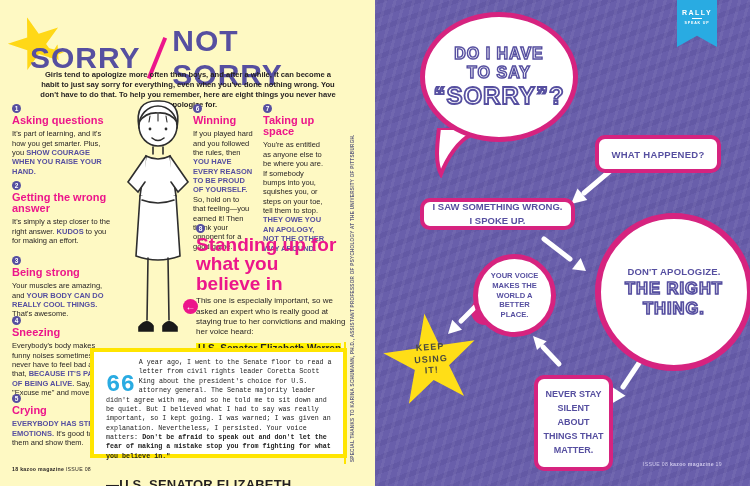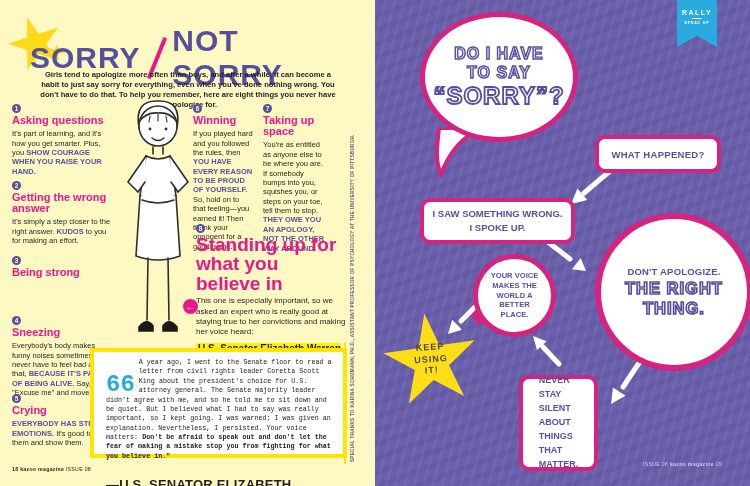--- a/index.html
+++ b/index.html
@@ -63,24 +63,24 @@
   .ribbon-title { margin-top:9px; font-size:7px; font-weight:800; letter-spacing:1.5px; }
   .ribbon-div { width:10px; height:1px; background:#fff; margin:2px auto; }
   .ribbon-sub { font-size:3.6px; font-weight:700; letter-spacing:0.8px; }
 
   .bubble-big { position:absolute; left:45px; top:12px; width:158px; height:130px; background:#fff; border:5px solid #d6237f; border-radius:50%; display:flex; flex-direction:column; align-items:center; justify-content:center; z-index:3; }
   .outline-txt { color:#ffffff; -webkit-text-stroke:1.4px #564fa0; text-shadow:0 0 1px #564fa0; font-weight:800; letter-spacing:1px; }
   .bb-line { font-size:16px; line-height:1.2; }
   .bb-big { font-size:24px; line-height:1.15; -webkit-text-stroke:1.8px #564fa0; }
   .bubble-tail { position:absolute; left:58px; top:128px; z-index:2; }
 
-  .rbox { position:absolute; background:#fff; border:4px solid #d6237f; border-radius:10px; display:flex; flex-direction:column; align-items:center; justify-content:center; text-align:left; color:#564fa0; font-weight:800; z-index:3; }
+  .rbox { position:absolute; background:#fff; border:4px solid #d6237f; border-radius:10px; display:flex; flex-direction:column; align-items:center; justify-content:center; text-align:center; color:#564fa0; font-weight:800; z-index:3; }
   .box-what { left:220px; top:135px; width:126px; height:38px; font-size:9.5px; letter-spacing:0.3px; }
-  .box-isaw { left:45px; top:198px; width:155px; height:46px; font-size:9.5px; line-height:1.5; }
-  .box-never { left:144px; top:375px; width:79px; height:96px; font-size:9px; line-height:1.55; padding:16px; }
+  .box-isaw { left:45px; top:198px; width:155px; height:32px; font-size:9.5px; line-height:1.5; }
+  .box-never { left:159px; top:375px; width:79px; height:96px; font-size:9px; line-height:1.55; padding:4px; }
 
   .circle { position:absolute; background:#fff; border-radius:50%; display:flex; flex-direction:column; align-items:center; justify-content:center; text-align:center; z-index:3; }
   .circle-voice { left:98px; top:254px; width:83px; height:83px; border:5px solid #d6237f; font-size:7.6px; font-weight:800; color:#564fa0; line-height:1.3; padding:7px; }
   .circle-dont { left:220px; top:213px; width:158px; height:158px; border:6px solid #d6237f; }
   .cd-line1 { color:#564fa0; font-weight:800; font-size:9.5px; margin-bottom:2px; letter-spacing:0.2px; }
   .cd-out { font-size:16.5px; line-height:1.18; -webkit-text-stroke:1.6px #564fa0; }
 
   .star-right { position:absolute; left:8px; top:313px; width:96px; height:96px; background:#ffde17; clip-path:polygon(50% 0%,61% 35%,98% 35%,68% 57%,79% 91%,50% 70%,21% 91%,32% 57%,2% 35%,39% 35%); transform:rotate(-8deg); z-index:3; }
   .star-right-label { position:absolute; left:8px; top:342px; width:96px; text-align:center; font-size:9px; font-weight:800; color:#4a4a3d; letter-spacing:1px; line-height:1.3; z-index:4; transform:rotate(-4deg); }
 
@@ -134,20 +134,21 @@
       <p class="sec-b"><span>It's part of learning, and it's how you get smarter. Plus, you </span><span class="acc">SHOW COURAGE WHEN YOU RAISE YOUR HAND.</span></p>
     </div>
     <div class="section sec-2">
       <div class="badge">2</div>
       <h3 class="sec-h">Getting the wrong answer</h3>
       <p class="sec-b"><span>It's simply a step closer to the right answer. </span><span class="acc">KUDOS</span><span> to you for making an effort.</span></p>
     </div>
     <div class="section sec-3">
       <div class="badge">3</div>
       <h3 class="sec-h">Being strong</h3>
+      <p class="sec-b"><span>Your muscles are amazing, and </span><span class="acc">YOUR BODY CAN DO REALLY COOL THINGS.</span><span> That's awesome.</span></p>
     </div>
     <div class="section sec-4">
       <div class="badge">4</div>
       <h3 class="sec-h">Sneezing</h3>
       <p class="sec-b"><span>Everybody's body makes funny noises sometimes. You never have to feel bad about that, </span><span class="acc">BECAUSE IT'S PART OF BEING ALIVE.</span><span> Say, "Excuse me" and move on.</span></p>
     </div>
     <div class="section sec-5">
       <div class="badge">5</div>
       <h3 class="sec-h">Crying</h3>
       <p class="sec-b"><span class="acc">EVERYBODY HAS STRONG EMOTIONS.</span><span> It's good to feel them and show them.</span></p>

